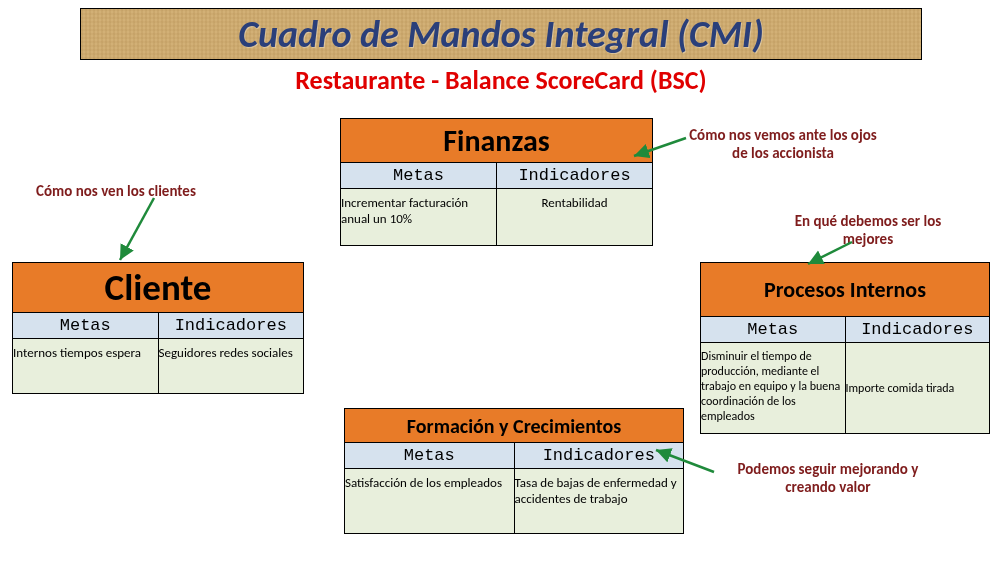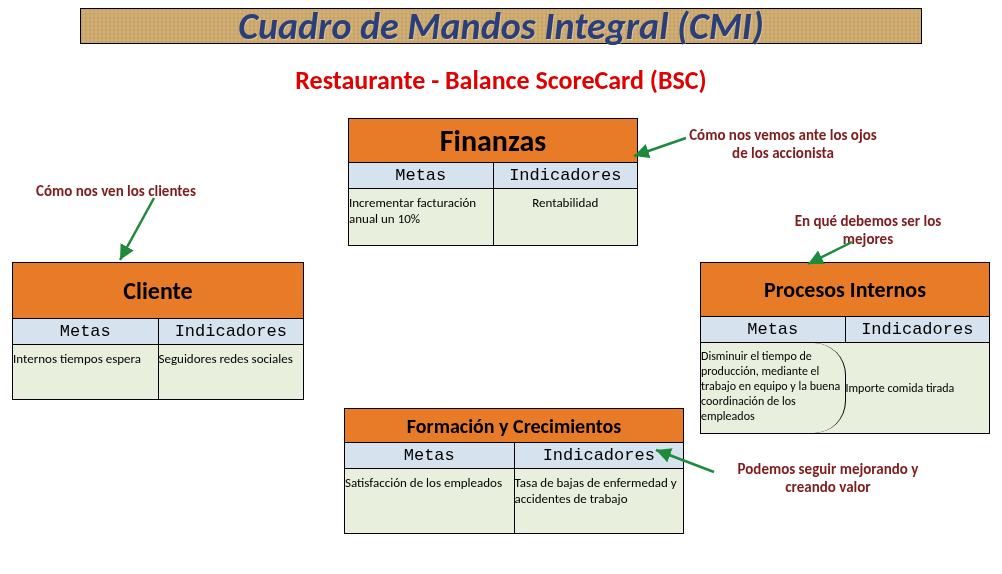--- a/index.html
+++ b/index.html
@@ -9,21 +9,21 @@
     background: #fff;
     font-family: Calibri, Arial, sans-serif;
     position: relative;
     overflow: hidden;
   }
   .title-banner {
     position: absolute;
     top: 8px;
     left: 80px;
     width: 842px;
-    height: 36px;
+    height: 52px;
     background: #d2b076;
     background-image:
       repeating-linear-gradient(90deg, rgba(160,120,60,0.15) 0 2px, transparent 2px 4px),
       repeating-linear-gradient(0deg, rgba(160,120,60,0.1) 0 2px, transparent 2px 4px);
     border: 1px solid #000;
     display: flex;
     align-items: center;
     justify-content: center;
   }
   .title-banner span {
@@ -79,33 +79,33 @@
   .bsc-body > div {
     flex: 1;
     font-size: 13px;
     padding: 6px 0;
     color: #000;
     line-height: 1.25;
   }
   .bsc-body > div:first-child { border-right: 1px solid #000; }
 
   
-  #box-finanzas { top: 118px; left: 348px; width: 290px; }
+  #box-finanzas { top: 118px; left: 340px; width: 313px; }
   #box-finanzas .bsc-header { height: 44px; font-size: 30px; }
   #box-finanzas .bsc-body > div { min-height: 56px; }
 
   
   #box-cliente { top: 262px; left: 12px; width: 292px; }
-  #box-cliente .bsc-header { height: 56px; font-size: 24px; }
+  #box-cliente .bsc-header { height: 50px; font-size: 37px; }
   #box-cliente .bsc-body > div { min-height: 54px; }
 
   
   #box-procesos { top: 262px; left: 700px; width: 290px; }
   #box-procesos .bsc-header { height: 54px; font-size: 22px; }
-  #box-procesos .bsc-body > div { min-height: 90px; font-size: 12px; border-radius: 32px; }
+  #box-procesos .bsc-body > div { min-height: 90px; font-size: 12px; }
   #box-procesos .bsc-body > div:last-child { display:flex; align-items:center; }
 
   
   #box-formacion { top: 408px; left: 344px; width: 340px; }
   #box-formacion .bsc-header { height: 34px; font-size: 20px; }
   #box-formacion .bsc-body > div { min-height: 64px; }
 
   .annotation {
     position: absolute;
     font-size: 15px;

